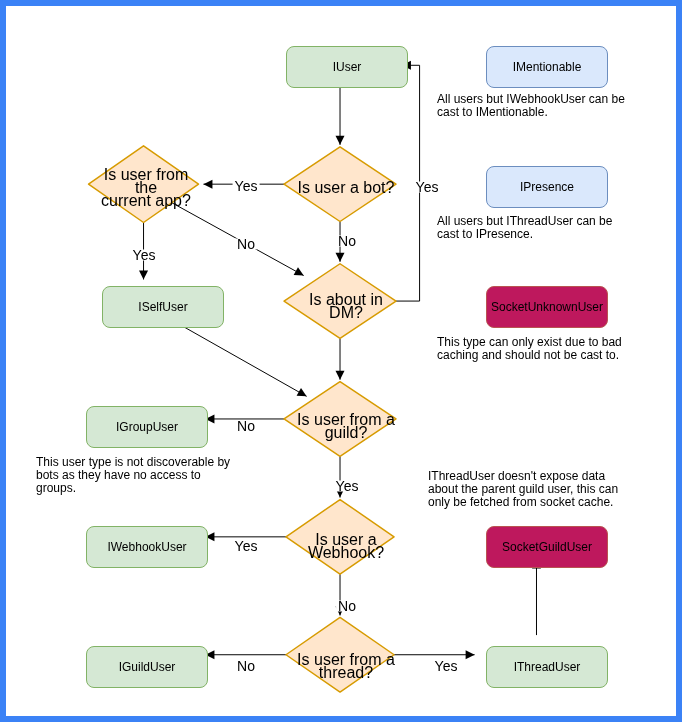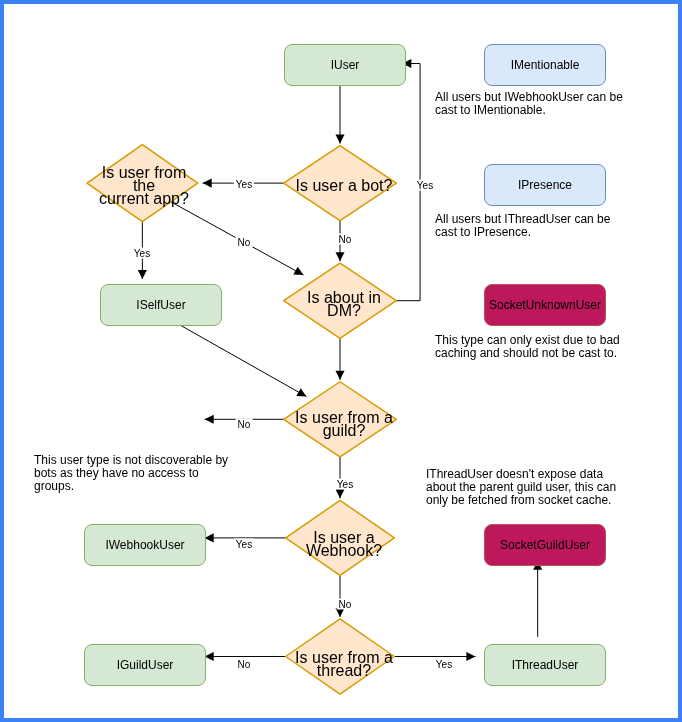--- a/index.html
+++ b/index.html
@@ -1,20 +1,20 @@
 <!DOCTYPE html>
 <html><head>
 <meta charset="utf-8">
 <style>
   html,body{margin:0;padding:0;background:#fff;}
   .canvas{
     position:relative;
     width:682px;height:722px;
     box-sizing:border-box;
-    border:4px solid #3b82f6;
+    border:6px solid #3b82f6;
     background:#ffffff;
     font-family:"Liberation Sans", sans-serif;
     color:#000;
     overflow:hidden;
   }
   svg.layer{position:absolute;left:0;top:0;width:100%;height:100%;}
   .node{
     position:absolute;width:120px;height:40px;
     border-radius:8px;border:1px solid;
     display:flex;align-items:center;justify-content:center;
@@ -23,21 +23,21 @@
   .node.green{background:#d5e8d4;border-color:#82b366;}
   .node.blue{background:#dae8fc;border-color:#6c8ebf;}
   .node.red{background:#be185d;border-color:#b85450;}
   .dlabel{
     position:absolute;transform:translate(-50%,-50%);
     font-size:16px;line-height:13px;text-align:center;
     white-space:pre-line;width:110px;
   }
   .elabel{
     position:absolute;transform:translate(-50%,-50%);
-    font-size:10px;line-height:11px;background:#ffffff;
+    font-size:14px;line-height:11px;background:#ffffff;
     padding:0 2px;
   }
   .note{
     position:absolute;font-size:12px;line-height:13px;
     text-align:left;white-space:pre-line;
   }
 </style>
 </head>
 <body>
 
@@ -82,20 +82,23 @@
     </div>
   <div class="node blue" style="left:480px;top:160px">
       <span>IPresence</span>
     </div>
   <div class="node green" style="left:96px;top:280px">
       <span>ISelfUser</span>
     </div>
   <div class="node red" style="left:480px;top:280px">
       <span>SocketUnknownUser</span>
     </div>
+  <div class="node green" style="left:80px;top:400px">
+      <span>IGroupUser</span>
+    </div>
   <div class="node green" style="left:80px;top:520px">
       <span>IWebhookUser</span>
     </div>
   <div class="node red" style="left:480px;top:520px">
       <span>SocketGuildUser</span>
     </div>
   <div class="node green" style="left:80px;top:640px">
       <span>IGuildUser</span>
     </div>
   <div class="node green" style="left:480px;top:640px">

